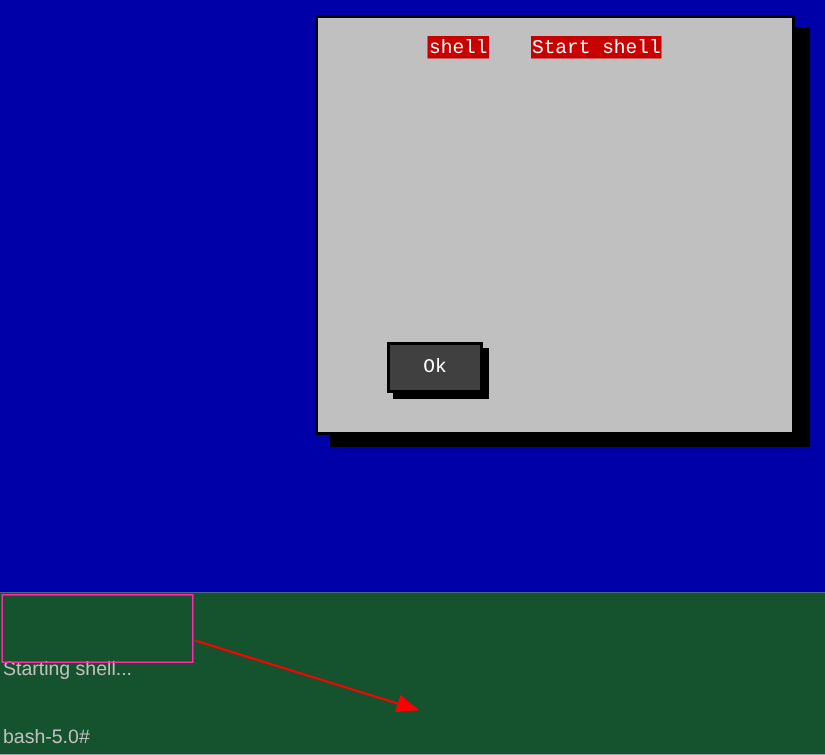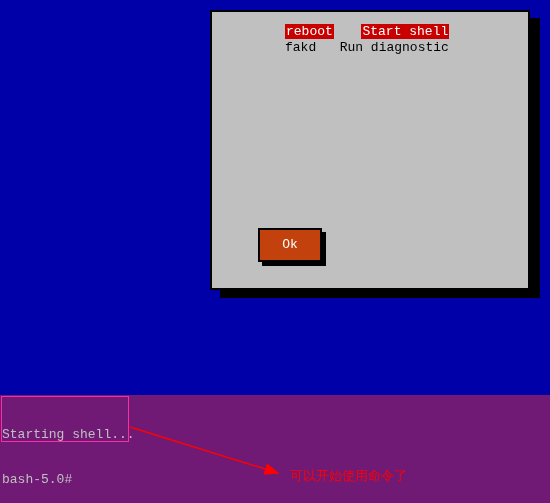--- a/index.html
+++ b/index.html
@@ -55,43 +55,43 @@
   }
   .btn-wrap { position: relative; }
   .btn-shadow {
     position: absolute;
     left: 4px; top: 4px;
     width: 100%; height: 100%;
     background: #000;
   }
   .btn {
     position: relative;
-    background: #c2410c;
+    background: #404040;
     color: #fff;
     border: 2px solid #000;
     font-family: "Courier New", monospace;
     font-size: 13px;
     line-height: 14px;
     min-width: 64px;
     text-align: center;
     padding: 8px 12px;
     cursor: pointer;
   }
   .terminal {
     position: absolute;
     left: 0;
     top: 395px;
     width: 550px;
     height: 108px;
-    background: #701a75;
+    background: #14532d;
     color: #c0c0c0;
-    font-family: Liberation Mono, monospace;
+    font-family: Liberation Sans, sans-serif;
     font-size: 13px;
     line-height: 15px;
-    padding: 2px 2px;
+    padding: 13px 2px;
     white-space: pre;
   }
   .pink-box {
     position: absolute;
     left: 1px;
     top: 396px;
     width: 128px;
     height: 46px;
     border: 1px solid #ff2ca8;
     pointer-events: none;
@@ -116,22 +116,21 @@
 </head>
 <body>
 
 <div class="screen">
 
   <div class="desktop"></div>
 
   <div class="dialog-shadow"></div>
   <div class="dialog">
     <div class="list">
-      <div class="menu-row sel"><span class="id">reboot</span><span class="gap">  </span><span class="desc">Start shell</span></div>
-      <div class="menu-row"><span class="id">fakd</span><span class="gap">   </span><span class="desc">Run diagnostic</span></div>
+      <div class="menu-row sel"><span class="id">shell</span><span class="gap">  </span><span class="desc">Start shell</span></div>
     </div>
     <div class="buttons">
       <div class="btn-wrap">
         <div class="btn-shadow"></div>
         <div class="btn">Ok</div>
       </div>
     </div>
   </div>
 
   <div class="terminal">
@@ -148,15 +147,14 @@
 
   <svg class="arrow-svg" viewBox="0 0 155 60">
     <defs>
       <marker id="ah" markerWidth="10" markerHeight="8" refX="9" refY="4" orient="auto">
         <polygon points="0 0, 10 4, 0 8" fill="#ff0000"></polygon>
       </marker>
     </defs>
     <line x1="2" y1="2" x2="150" y2="48" stroke="#ff0000" stroke-width="1.5" marker-end="url(#ah)"></line>
   </svg>
 
-  <div class="annot">可以开始使用命令了</div>
 
 </div>
 
 </body></html>

